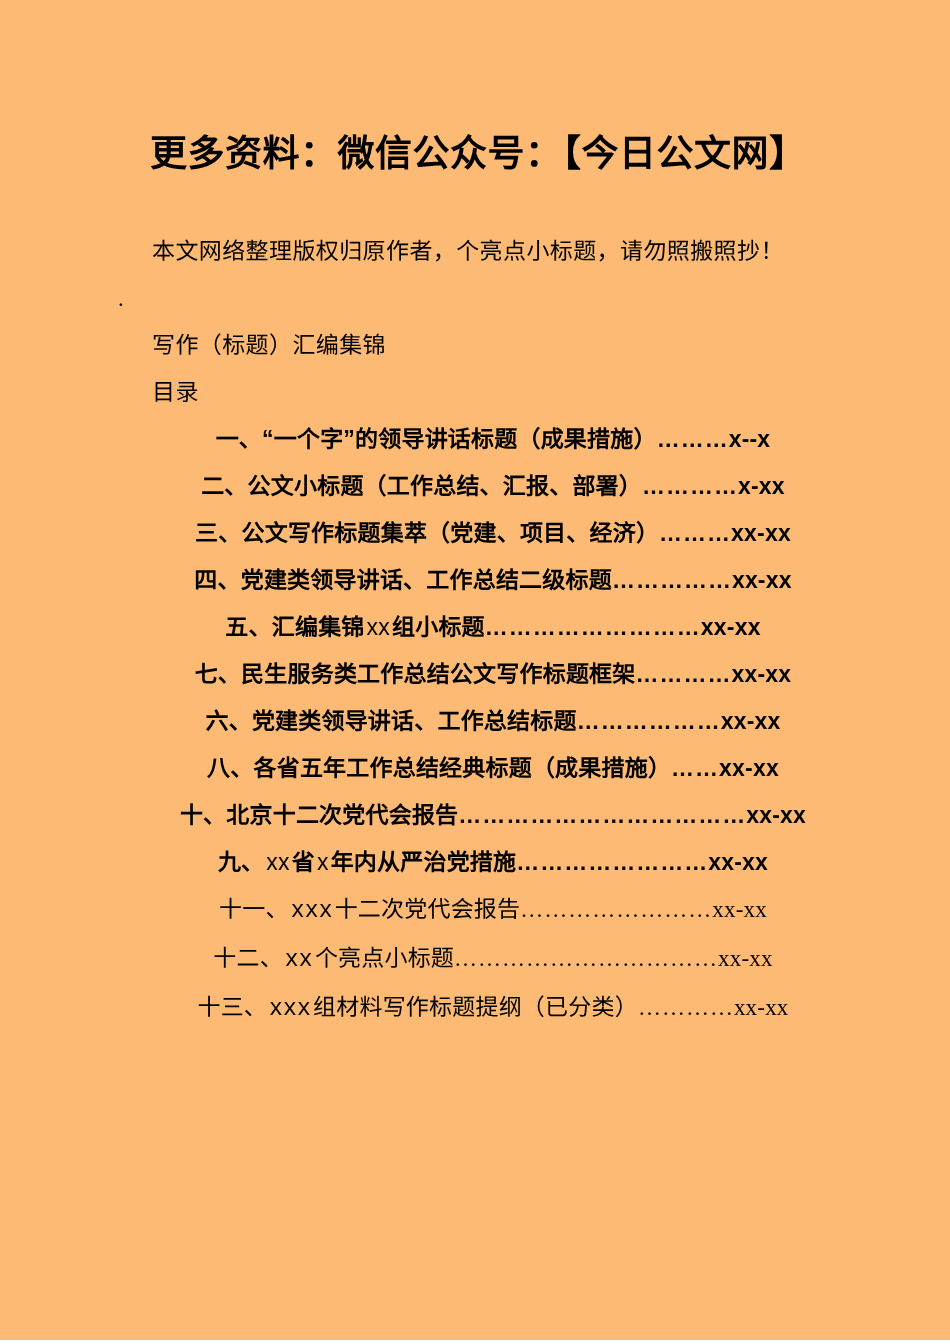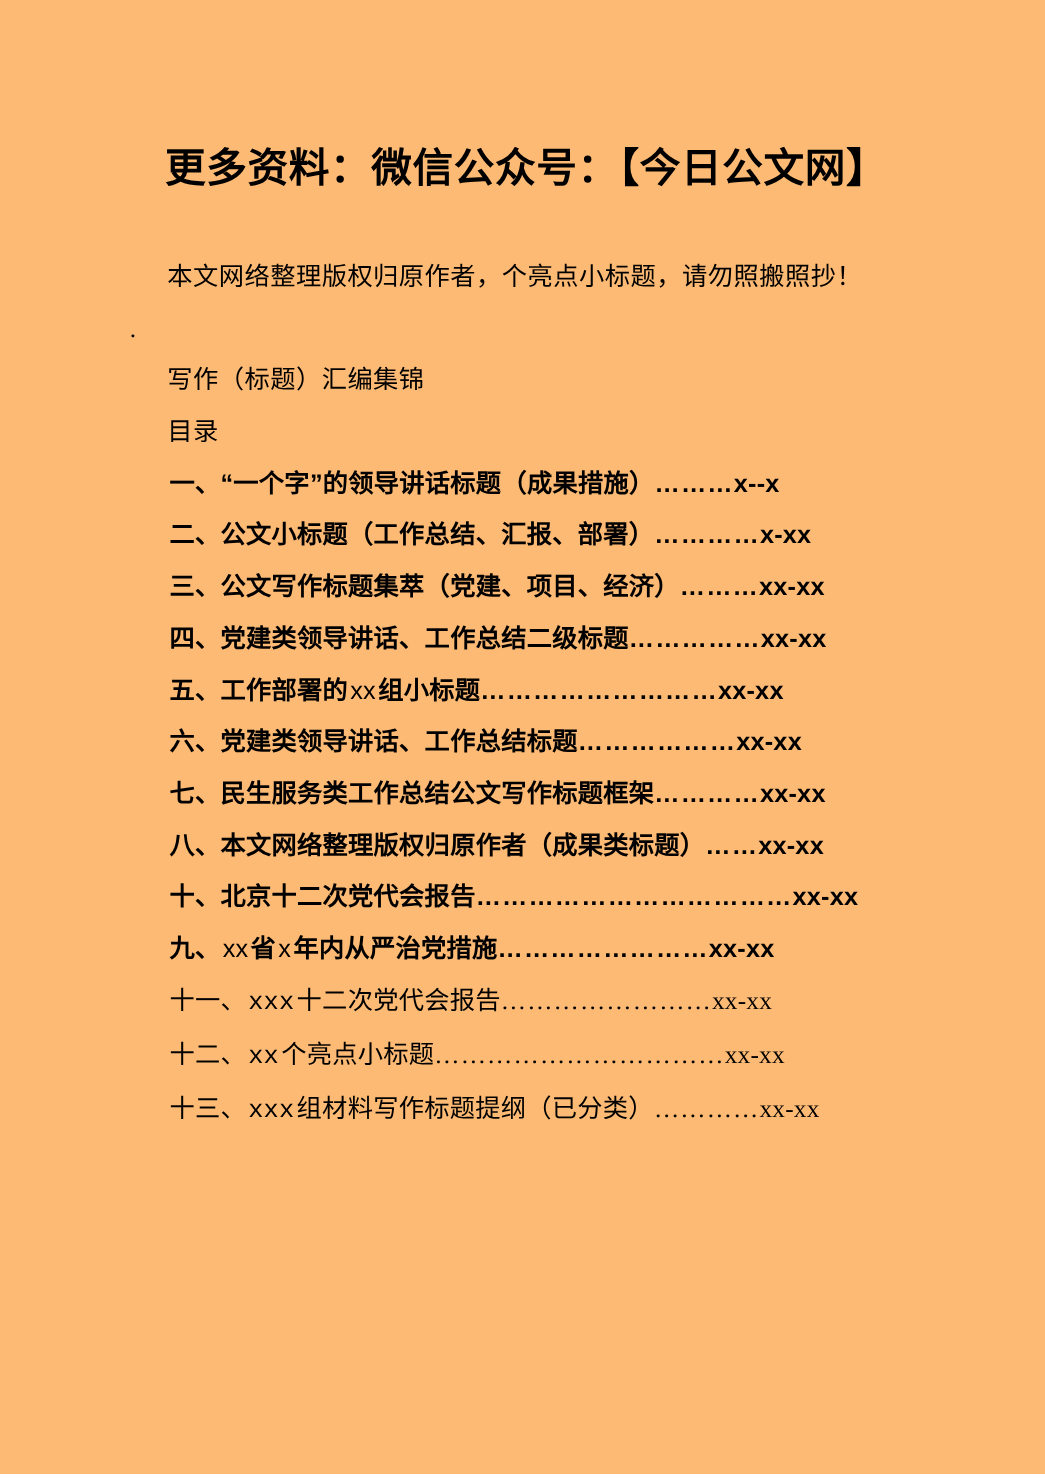--- a/index.html
+++ b/index.html
@@ -65,20 +65,21 @@
     line-height: 47px;
     margin: 0;
     text-indent: 0;
   }
 
   
   .toc {
     margin: 0;
     padding: 0;
     list-style: none;
+    text-align: center;
   }
 
   .toc-item {
     margin: 0;
     padding: 0;
     font-size: 23px;
     line-height: 47px;
     letter-spacing: 0.2px;
     text-indent: 36px;
     word-break: break-all;
@@ -139,24 +140,24 @@
 
     <p class="p-kai">写作（标题）汇编集锦</p>
 
     <p class="p-kai">目录</p>
 
     <ul class="toc" id="toc-list">
         <li class="toc-item heiti"><span>一、</span><span>“一个字”的领导讲话标题（成果措施）</span><span class="leader">………</span><span class="pageno">x--x</span></li>
         <li class="toc-item heiti"><span>二、</span><span>公文小标题（工作总结、汇报、部署）</span><span class="leader">…………</span><span class="pageno">x-xx</span></li>
         <li class="toc-item heiti"><span>三、</span><span>公文写作标题集萃（党建、项目、经济）</span><span class="leader">………</span><span class="pageno">xx-xx</span></li>
         <li class="toc-item heiti"><span>四、</span><span>党建类领导讲话、工作总结二级标题</span><span class="leader">……………</span><span class="pageno">xx-xx</span></li>
-        <li class="toc-item heiti"><span>五、</span><span>工作部署的</span><span class="lat">xx</span><span>组小标题</span><span class="leader">………………………</span><span class="pageno">xx-xx</span></li>
+        <li class="toc-item heiti"><span>五、</span><span>汇编集锦</span><span class="lat">xx</span><span>组小标题</span><span class="leader">………………………</span><span class="pageno">xx-xx</span></li>
+        <li class="toc-item heiti"><span>七、</span><span>民生服务类工作总结公文写作标题框架</span><span class="leader">…………</span><span class="pageno">xx-xx</span></li>
         <li class="toc-item heiti"><span>六、</span><span>党建类领导讲话、工作总结标题</span><span class="leader">………………</span><span class="pageno">xx-xx</span></li>
-        <li class="toc-item heiti"><span>七、</span><span>民生服务类工作总结公文写作标题框架</span><span class="leader">…………</span><span class="pageno">xx-xx</span></li>
-        <li class="toc-item heiti"><span>八、</span><span>本文网络整理版权归原作者（成果类标题）</span><span class="leader">……</span><span class="pageno">xx-xx</span></li>
+        <li class="toc-item heiti"><span>八、</span><span>各省五年工作总结经典标题（成果措施）</span><span class="leader">……</span><span class="pageno">xx-xx</span></li>
         <li class="toc-item heiti"><span>十、</span><span>北京十二次党代会报告</span><span class="leader">………………………………</span><span class="pageno">xx-xx</span></li>
         <li class="toc-item heiti"><span>九、</span><span class="lat">xx</span><span>省</span><span class="lat">x</span><span>年内从严治党措施</span><span class="leader">……………………</span><span class="pageno">xx-xx</span></li>
         <li class="toc-item kai"><span>十一、</span><span class="lat">xxx</span><span>十二次党代会报告</span><span class="leader">……………………</span><span class="pageno">xx-xx</span></li>
         <li class="toc-item kai"><span>十二、</span><span class="lat">xx</span><span>个亮点小标题</span><span class="leader">……………………………</span><span class="pageno">xx-xx</span></li>
         <li class="toc-item kai"><span>十三、</span><span class="lat">xxx</span><span>组材料写作标题提纲（已分类）</span><span class="leader">…………</span><span class="pageno">xx-xx</span></li>
       </ul>
 
   </div>
 </div>
 

